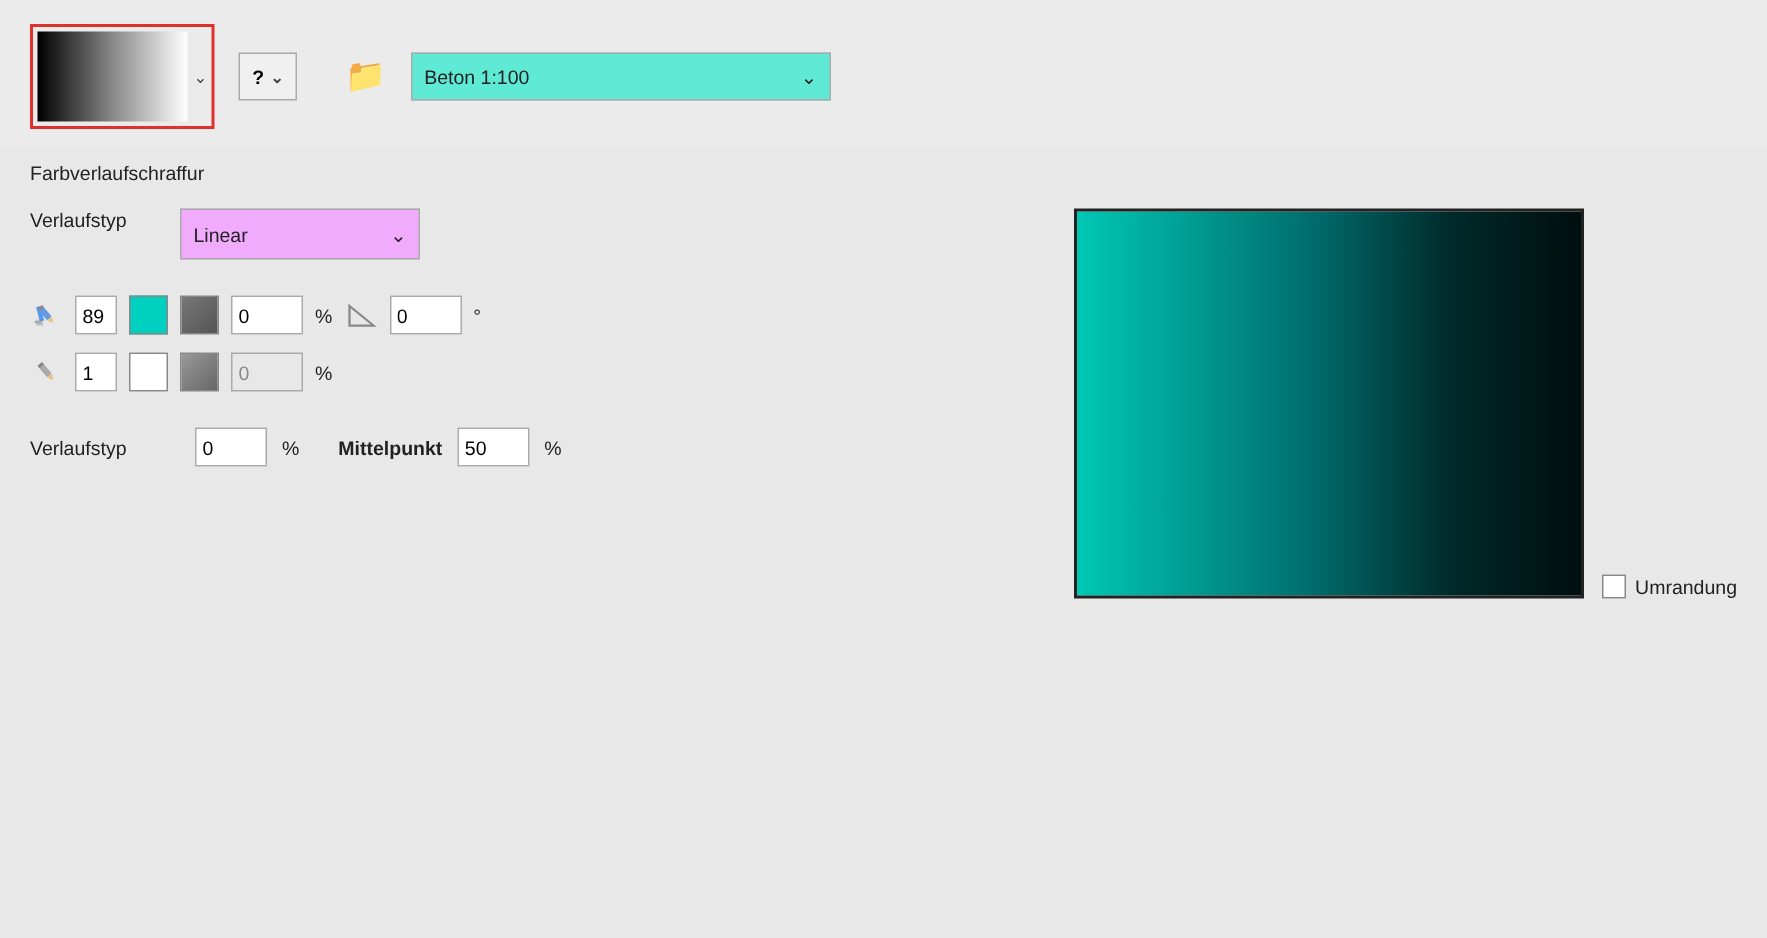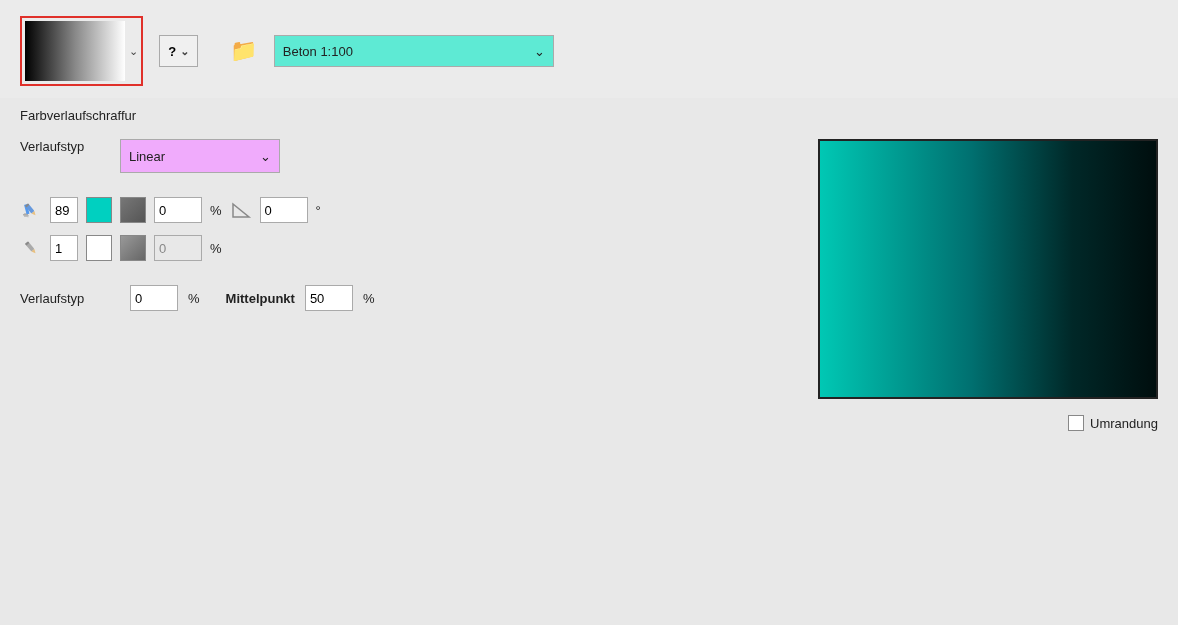--- a/index.html
+++ b/index.html
@@ -244,21 +244,20 @@
       height: 26px;
       border: 1px solid #aaa;
       background: #fff;
       text-align: left;
       padding: 0 4px;
       font-size: 13px;
     }
 
     .right-panel {
       display: flex;
-      flex-direction: column;
       align-items: flex-end;
       gap: 12px;
     }
 
     .gradient-display {
       width: 340px;
       height: 260px;
       background: linear-gradient(to right, #00c8b8, #004040 70%, #001010);
       border: 2px solid #222;
       flex-shrink: 0;

